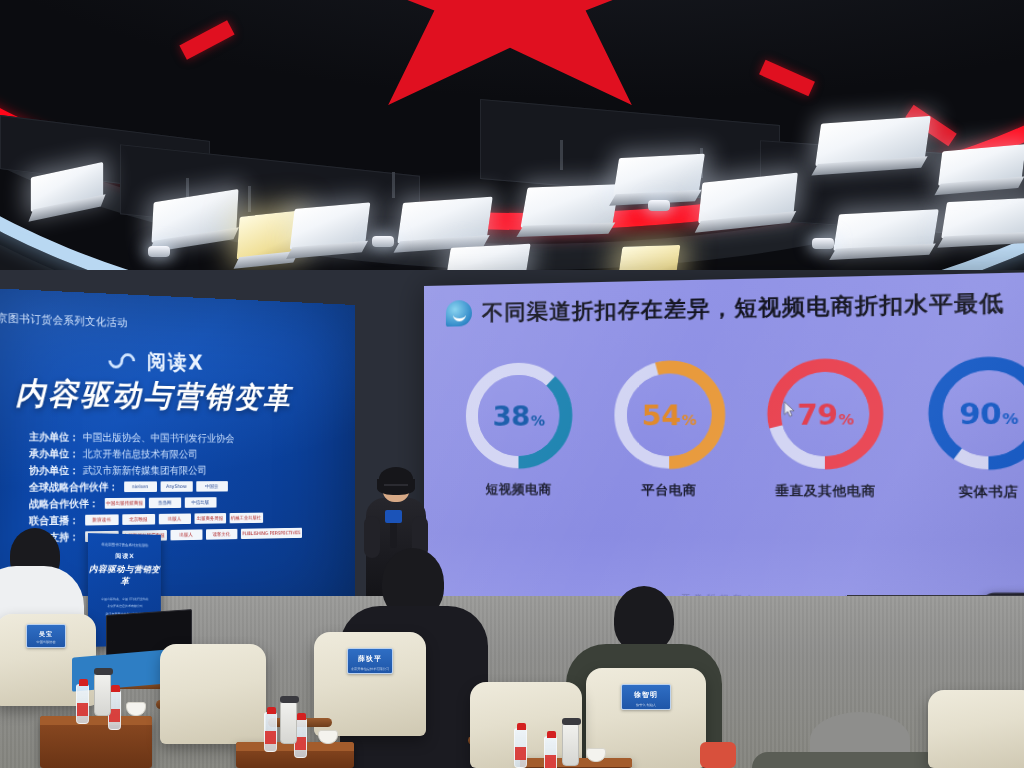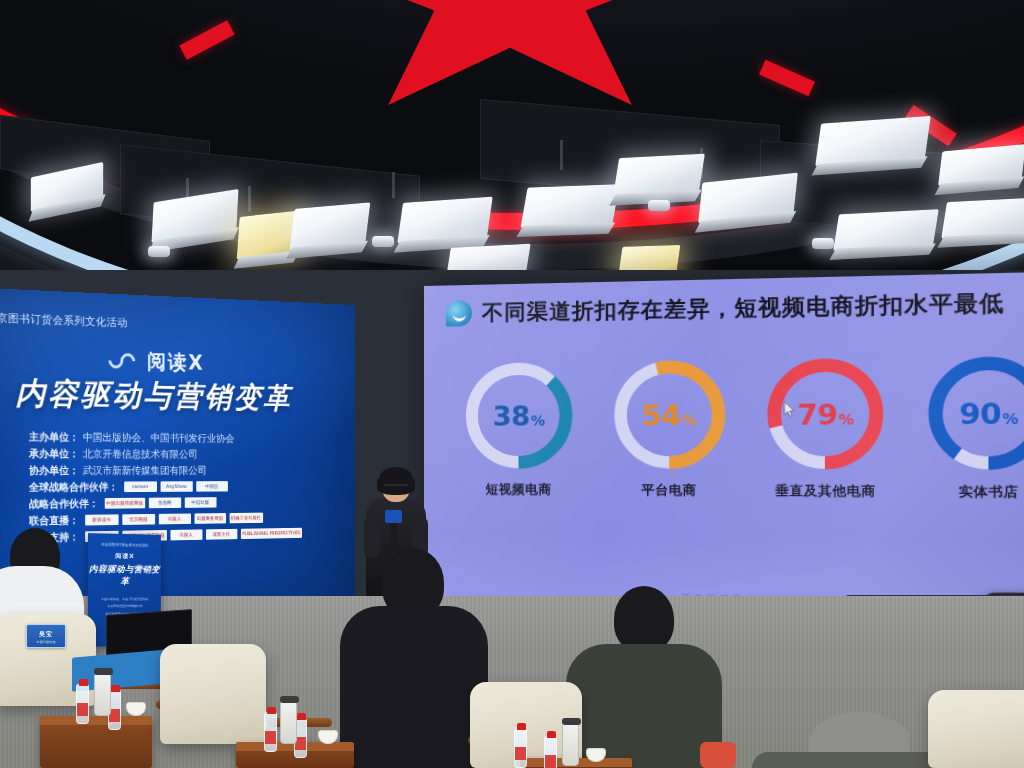--- a/index.html
+++ b/index.html
@@ -598,36 +598,48 @@
     <div class="top"></div>
   </div>
   <div class="bottle" style="left:76px;top:684px;"></div>
   <div class="bottle" style="left:108px;top:690px;"></div>
   <div class="thermos" style="left:94px;top:672px;"></div>
   <div class="cup" style="left:126px;top:702px;"></div>
 
   <div class="head" style="left:382px;top:548px;width:62px;height:70px;"></div>
   <div class="shoulder" style="left:340px;top:606px;width:148px;height:162px;background:#1b1b21;"></div>
 
+  <div class="chair" style="left:314px;top:632px;width:112px;height:104px;">
+    <div class="nameplate" style="top:16px;width:46px;height:26px;font-size:7px;line-height:10px;padding-top:5px;">
+      <div class="nm">薛狄平</div>
+      <div class="sub" style="font-size:3.2px;">北京开卷信息技术有限公司</div>
+    </div>
+  </div>
   <div class="arm" style="left:156px;top:700px;width:74px;"></div>
   <div class="arm" style="left:268px;top:718px;width:64px;"></div>
 
   <div class="chair" style="left:160px;top:644px;width:106px;height:100px;"></div>
 
   <div class="table" style="left:236px;top:742px;width:118px;height:26px;">
     <div class="top"></div>
   </div>
   <div class="bottle" style="left:264px;top:712px;"></div>
   <div class="bottle" style="left:294px;top:718px;"></div>
   <div class="thermos" style="left:280px;top:700px;"></div>
   <div class="cup" style="left:318px;top:730px;"></div>
 
   <div class="head" style="left:614px;top:586px;width:60px;height:66px;"></div>
   <div class="shoulder" style="left:566px;top:644px;width:156px;height:124px;background:#3b4038;"></div>
 
+  <div class="chair" style="left:586px;top:668px;width:120px;height:100px;">
+    <div class="nameplate" style="top:16px;width:50px;height:26px;font-size:7px;line-height:10px;padding-top:5px;">
+      <div class="nm">徐智明</div>
+      <div class="sub" style="font-size:3.2px;">快书包 创始人</div>
+    </div>
+  </div>
   <div class="arm" style="left:468px;top:736px;width:70px;"></div>
 
   <div class="chair" style="left:470px;top:682px;width:112px;height:86px;"></div>
 
   <div class="table" style="left:520px;top:758px;width:112px;height:10px;">
     <div class="top"></div>
   </div>
   <div class="bottle" style="left:514px;top:728px;"></div>
   <div class="bottle" style="left:544px;top:736px;"></div>
   <div class="thermos" style="left:562px;top:722px;"></div>

